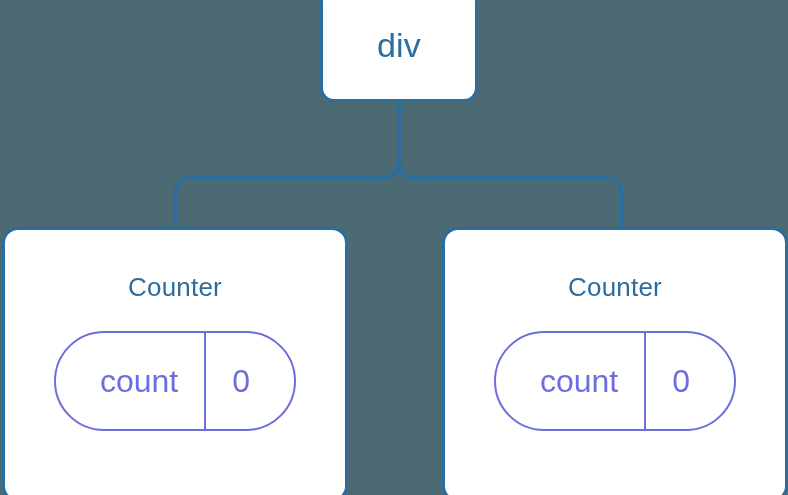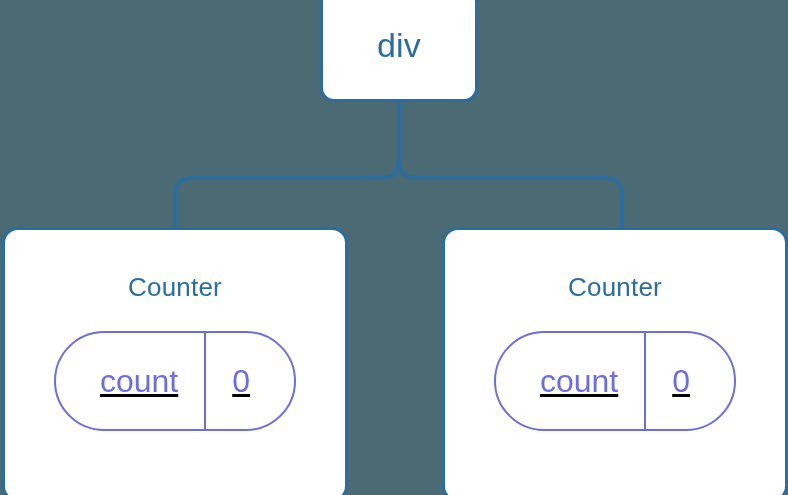--- a/index.html
+++ b/index.html
@@ -76,21 +76,20 @@
   
   .state-pill {
     margin-top: 28px;
     height: 100px;
     display: flex;
     align-items: stretch;
     border: 2px solid #6b6edb;
     border-radius: 50px;
     background: transparent;
     box-sizing: border-box;
-    text-decoration: underline;
   }
   .state-key {
     display: flex;
     align-items: center;
     justify-content: center;
     padding: 0 26px 0 44px;
     font-size: 32px;
     color: #6b6edb;
     border-right: 2px solid #6b6edb;
     box-sizing: border-box;

